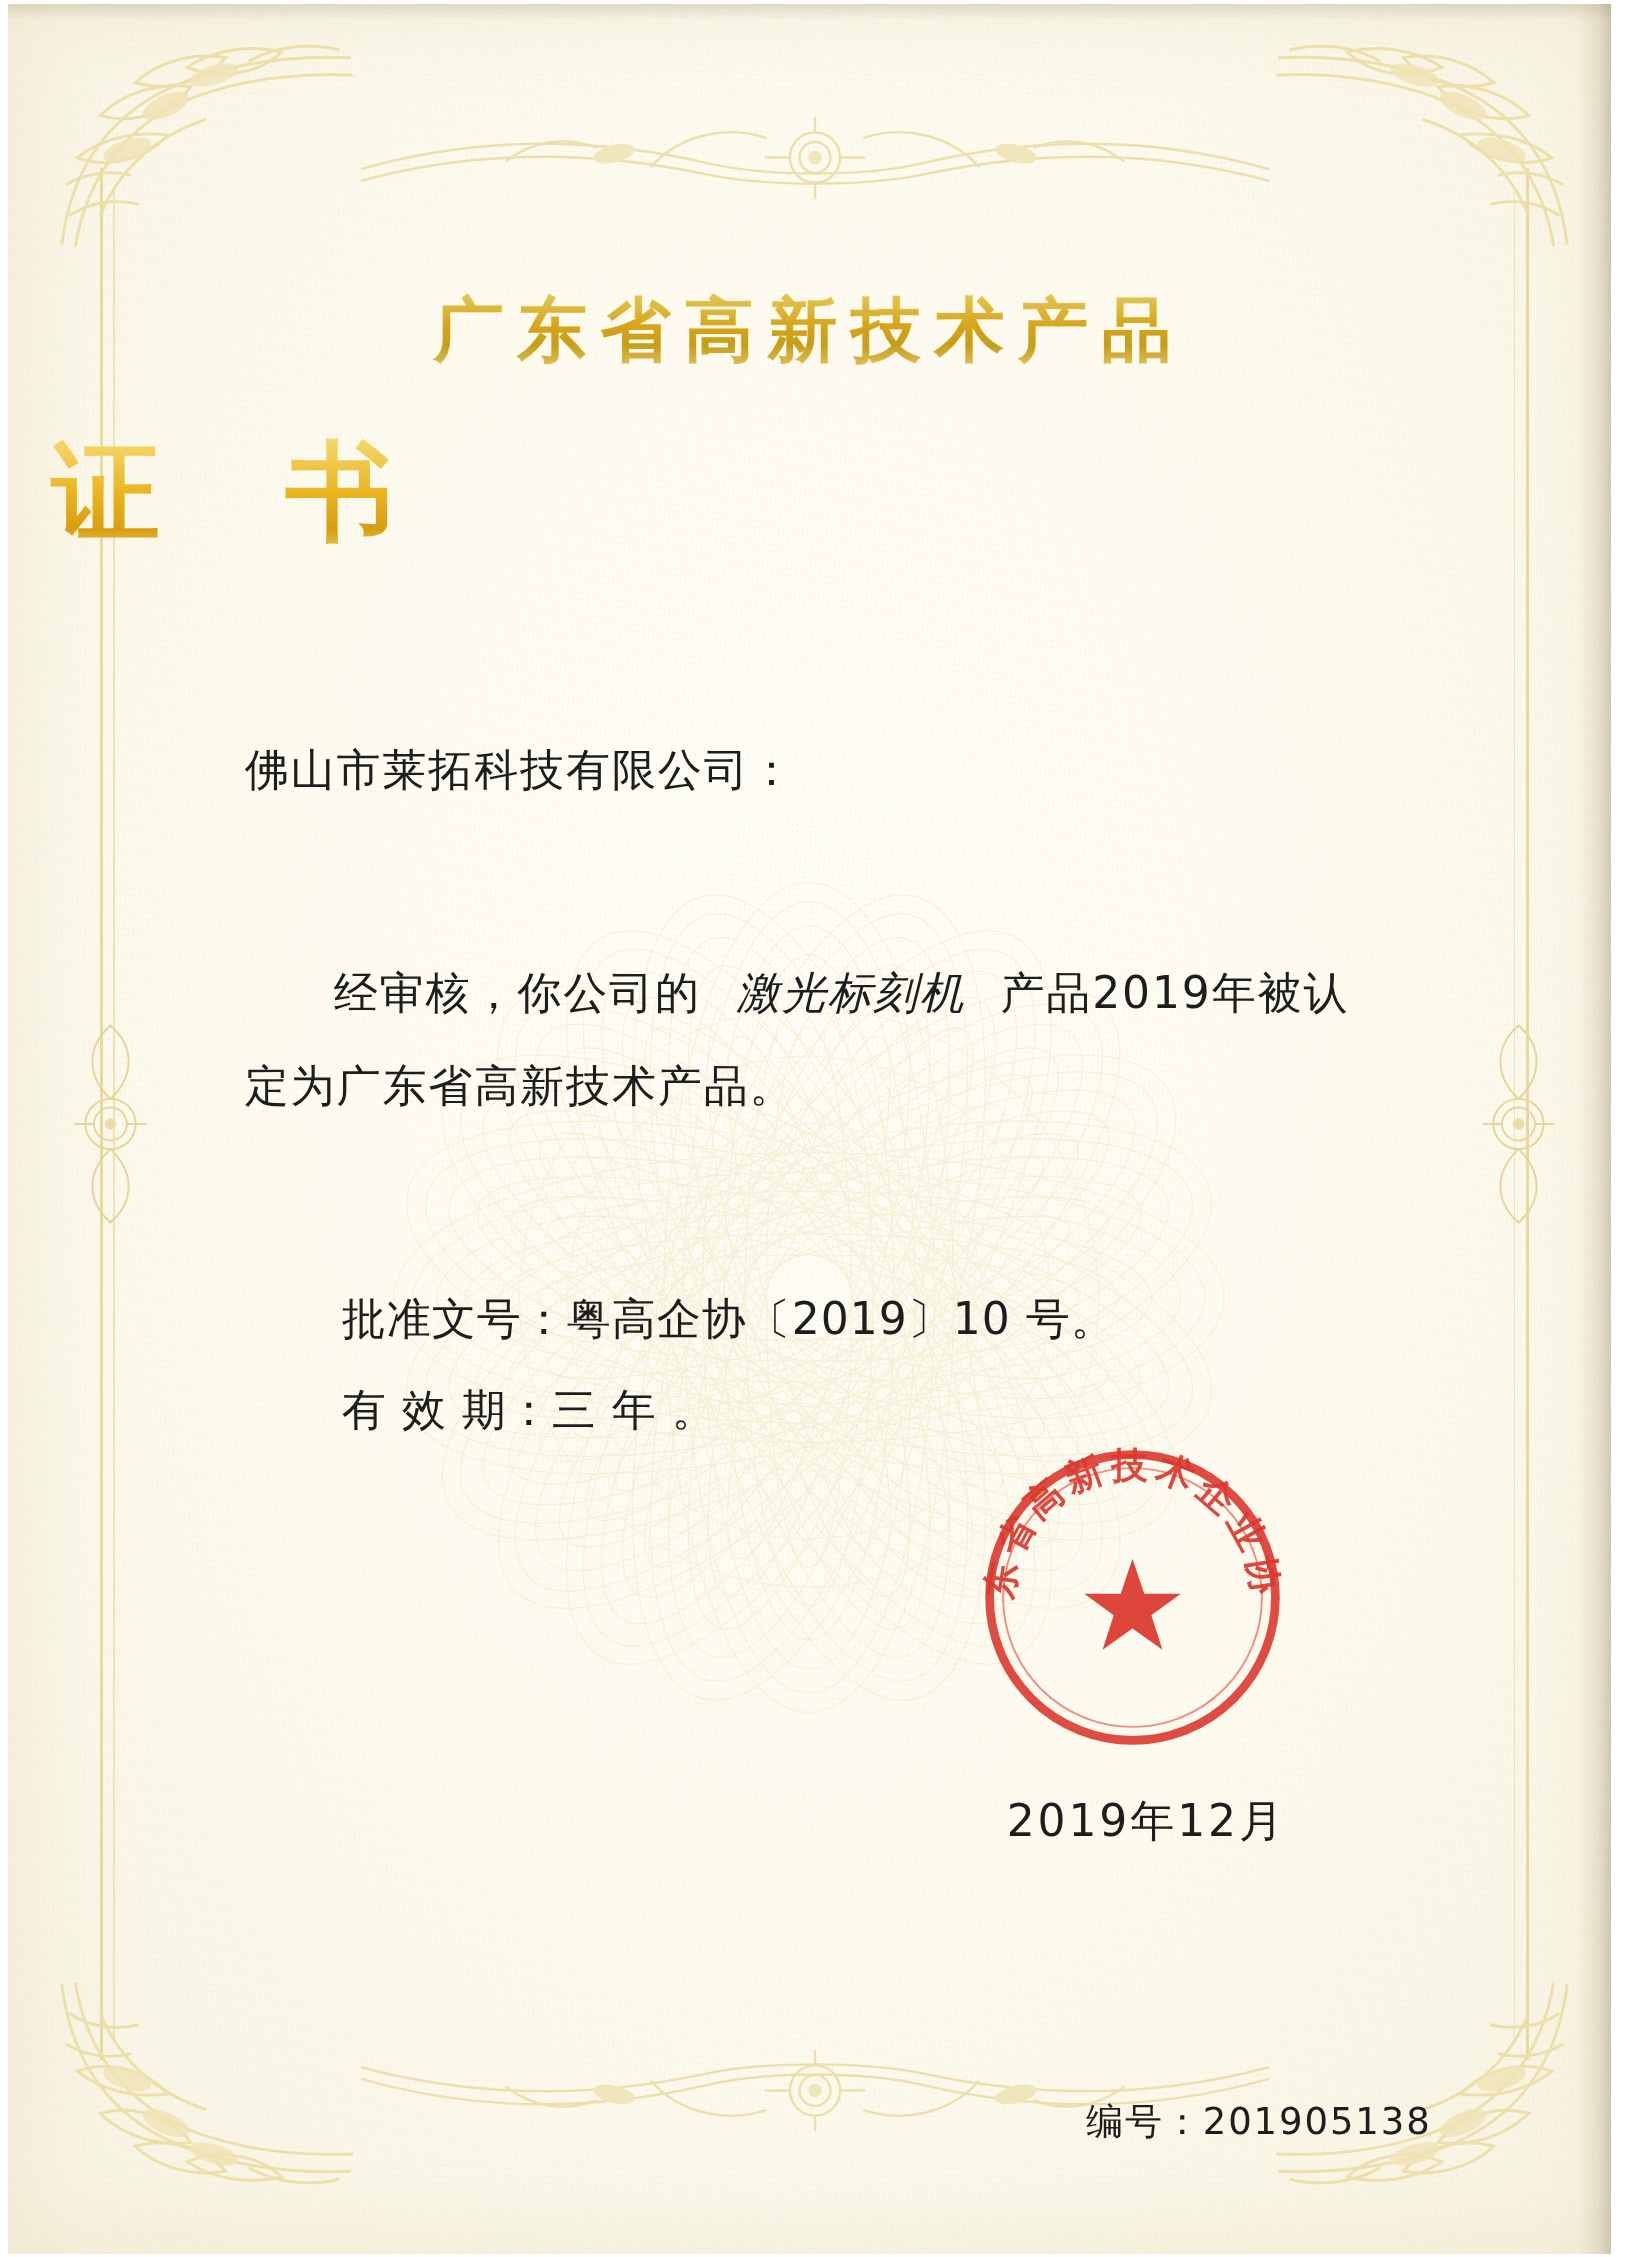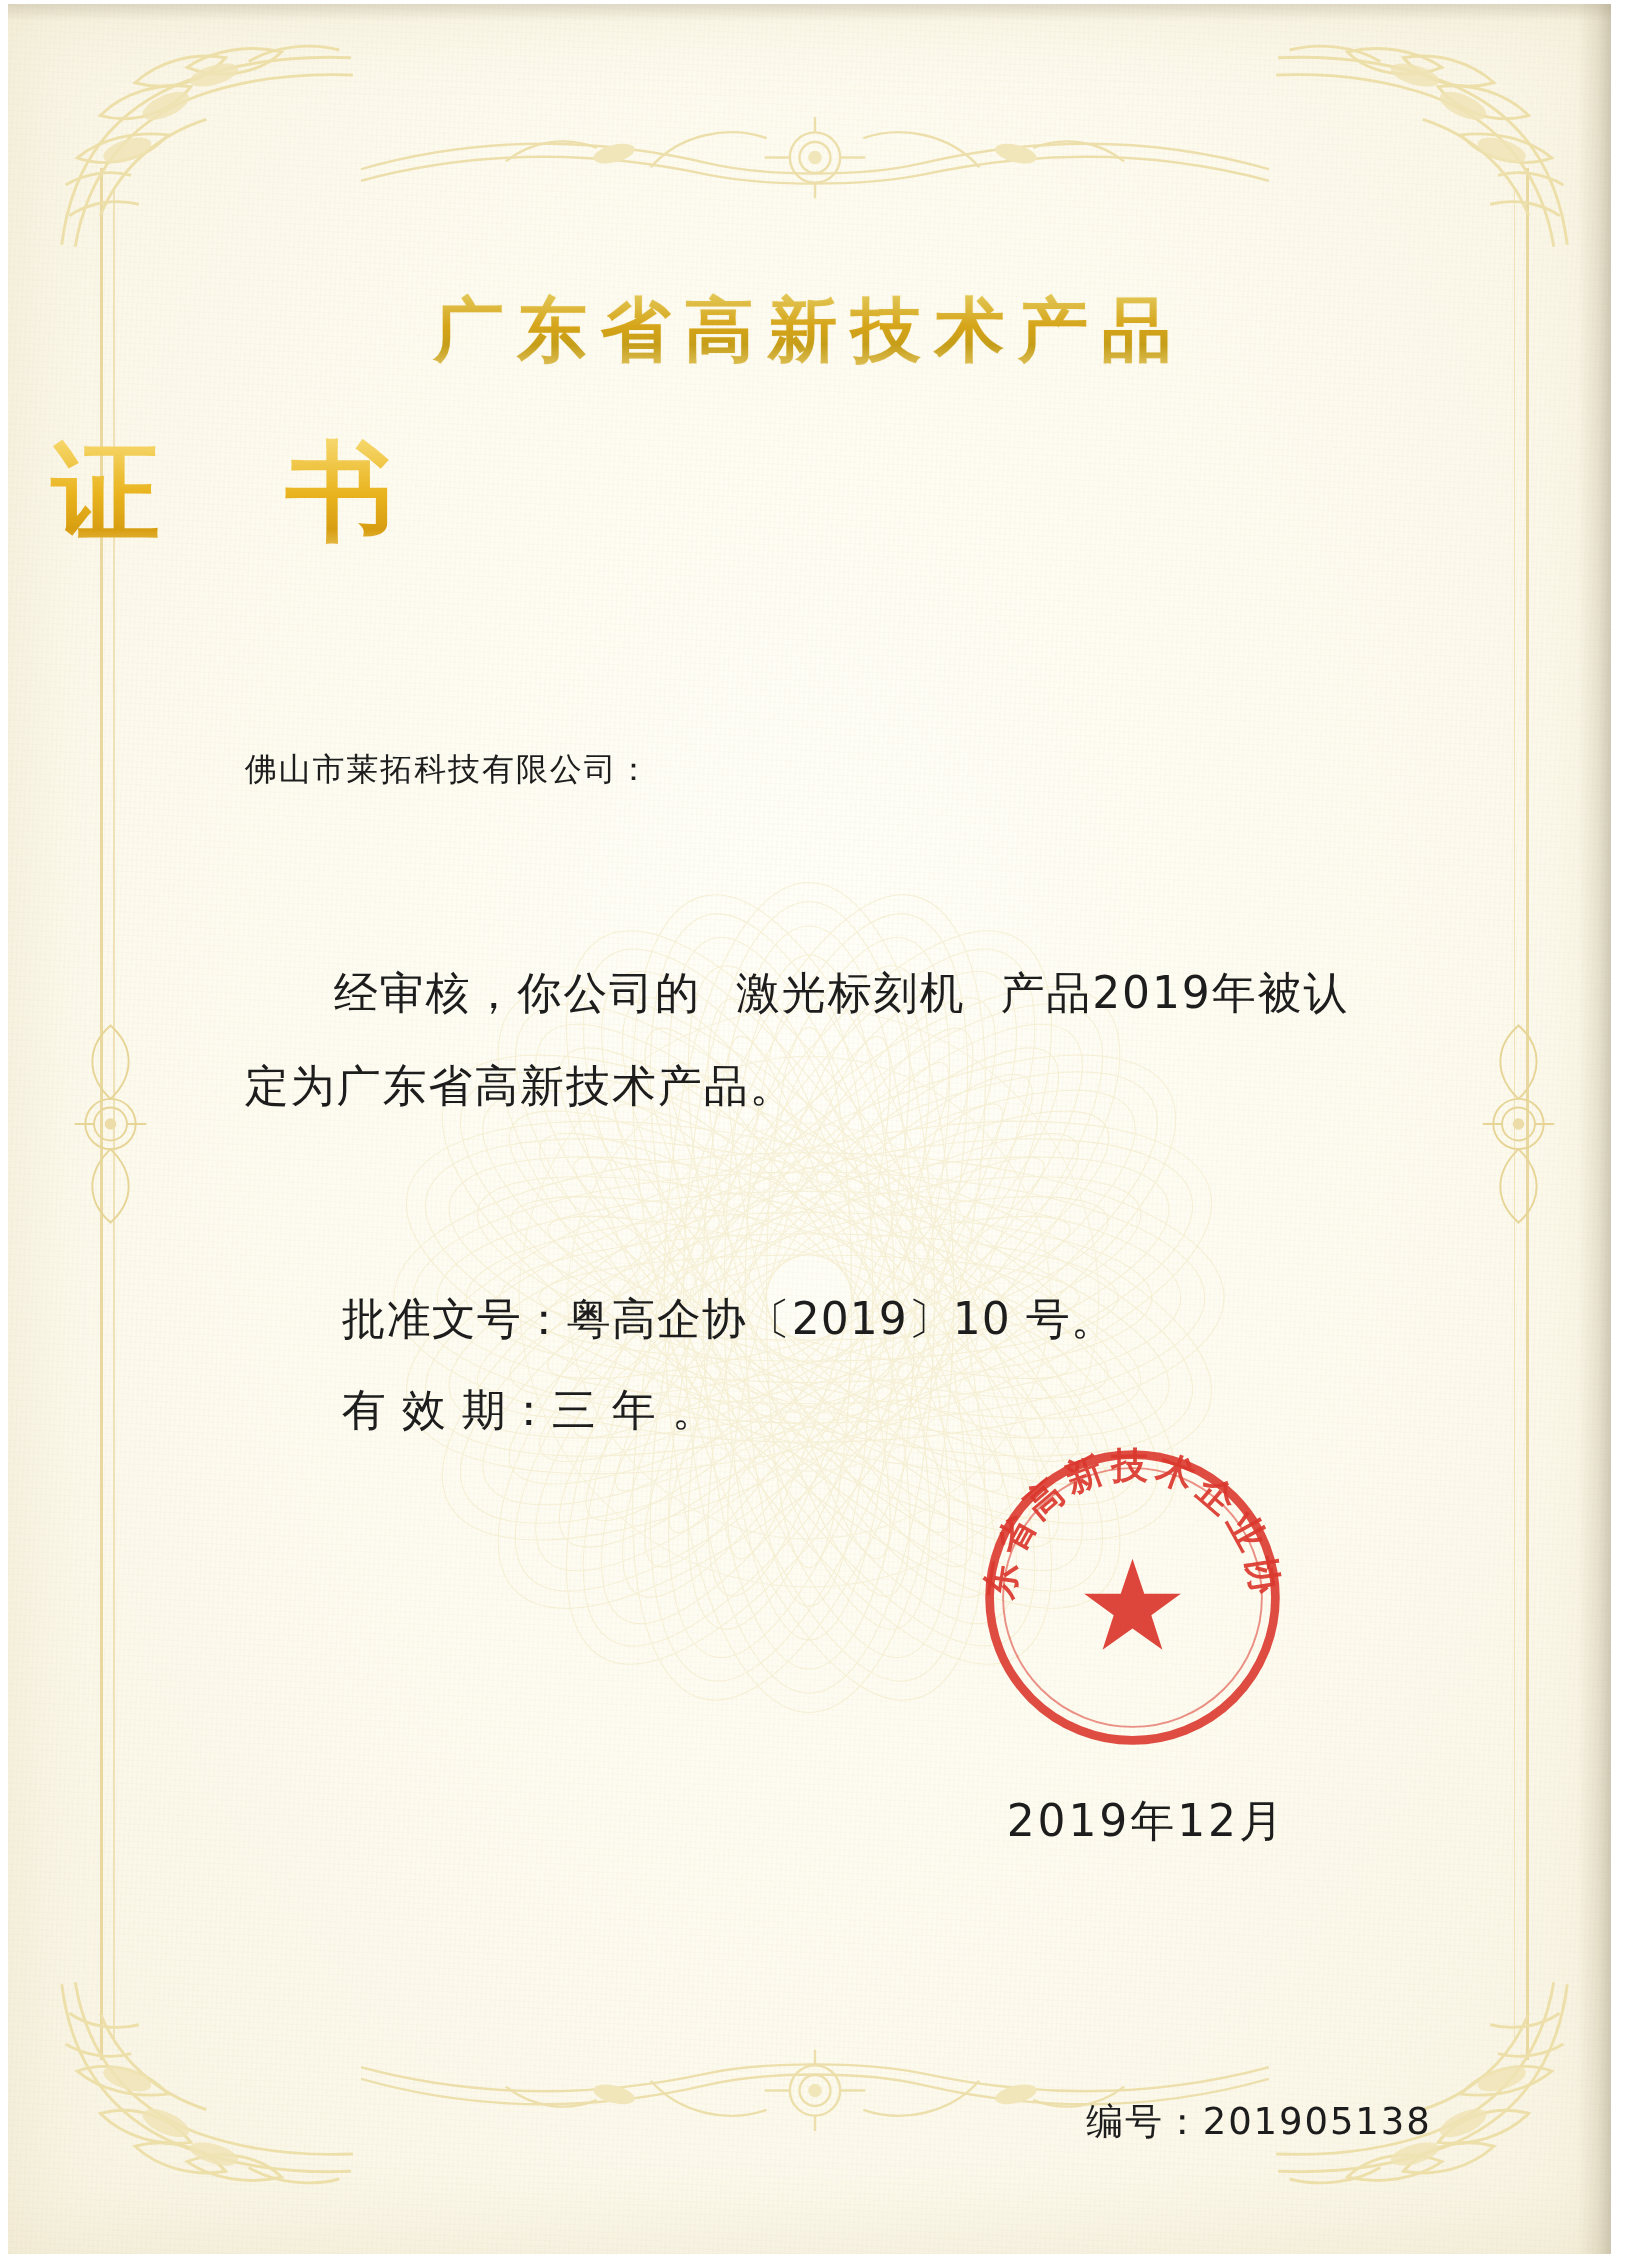--- a/index.html
+++ b/index.html
@@ -152,30 +152,31 @@
     left: 237px;
     top: 724px;
     width: 1139px;
     color: #1d1d1d;
     font-family: "DejaVu Sans", "Liberation Sans", sans-serif;
     font-size: 44px;
     line-height: 83px;
     letter-spacing: 1.9px;
   }
   .salutation {
-    font-size: 32px;
+    font-size: 44px;
     margin-bottom: 135px;
   }
   .para {
     text-indent: 89px;
     margin-bottom: 145px;
     line-height: 93px;
   }
   .para .product {
     padding: 0 35px;
+    font-style: italic;
   }
   .line-approval {
     margin-left: 97px;
     letter-spacing: 1px;
     margin-bottom: 7.7px;
   }
   .line-valid {
     margin-left: 97px;
     letter-spacing: 1px;
   }

